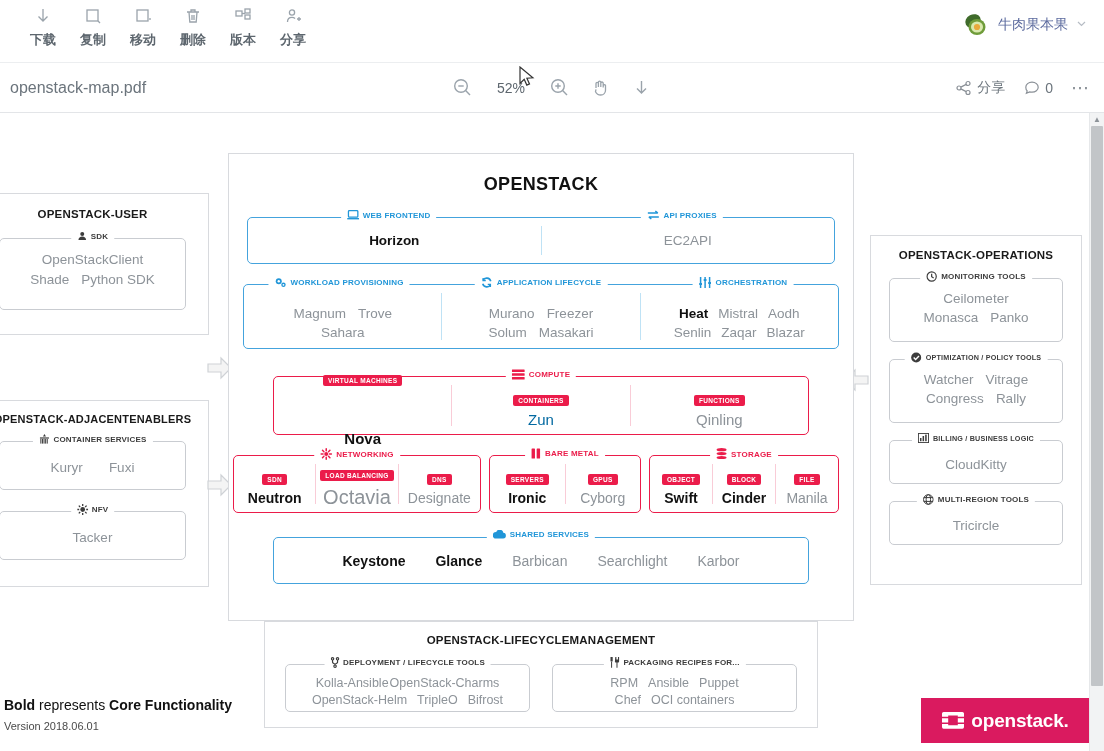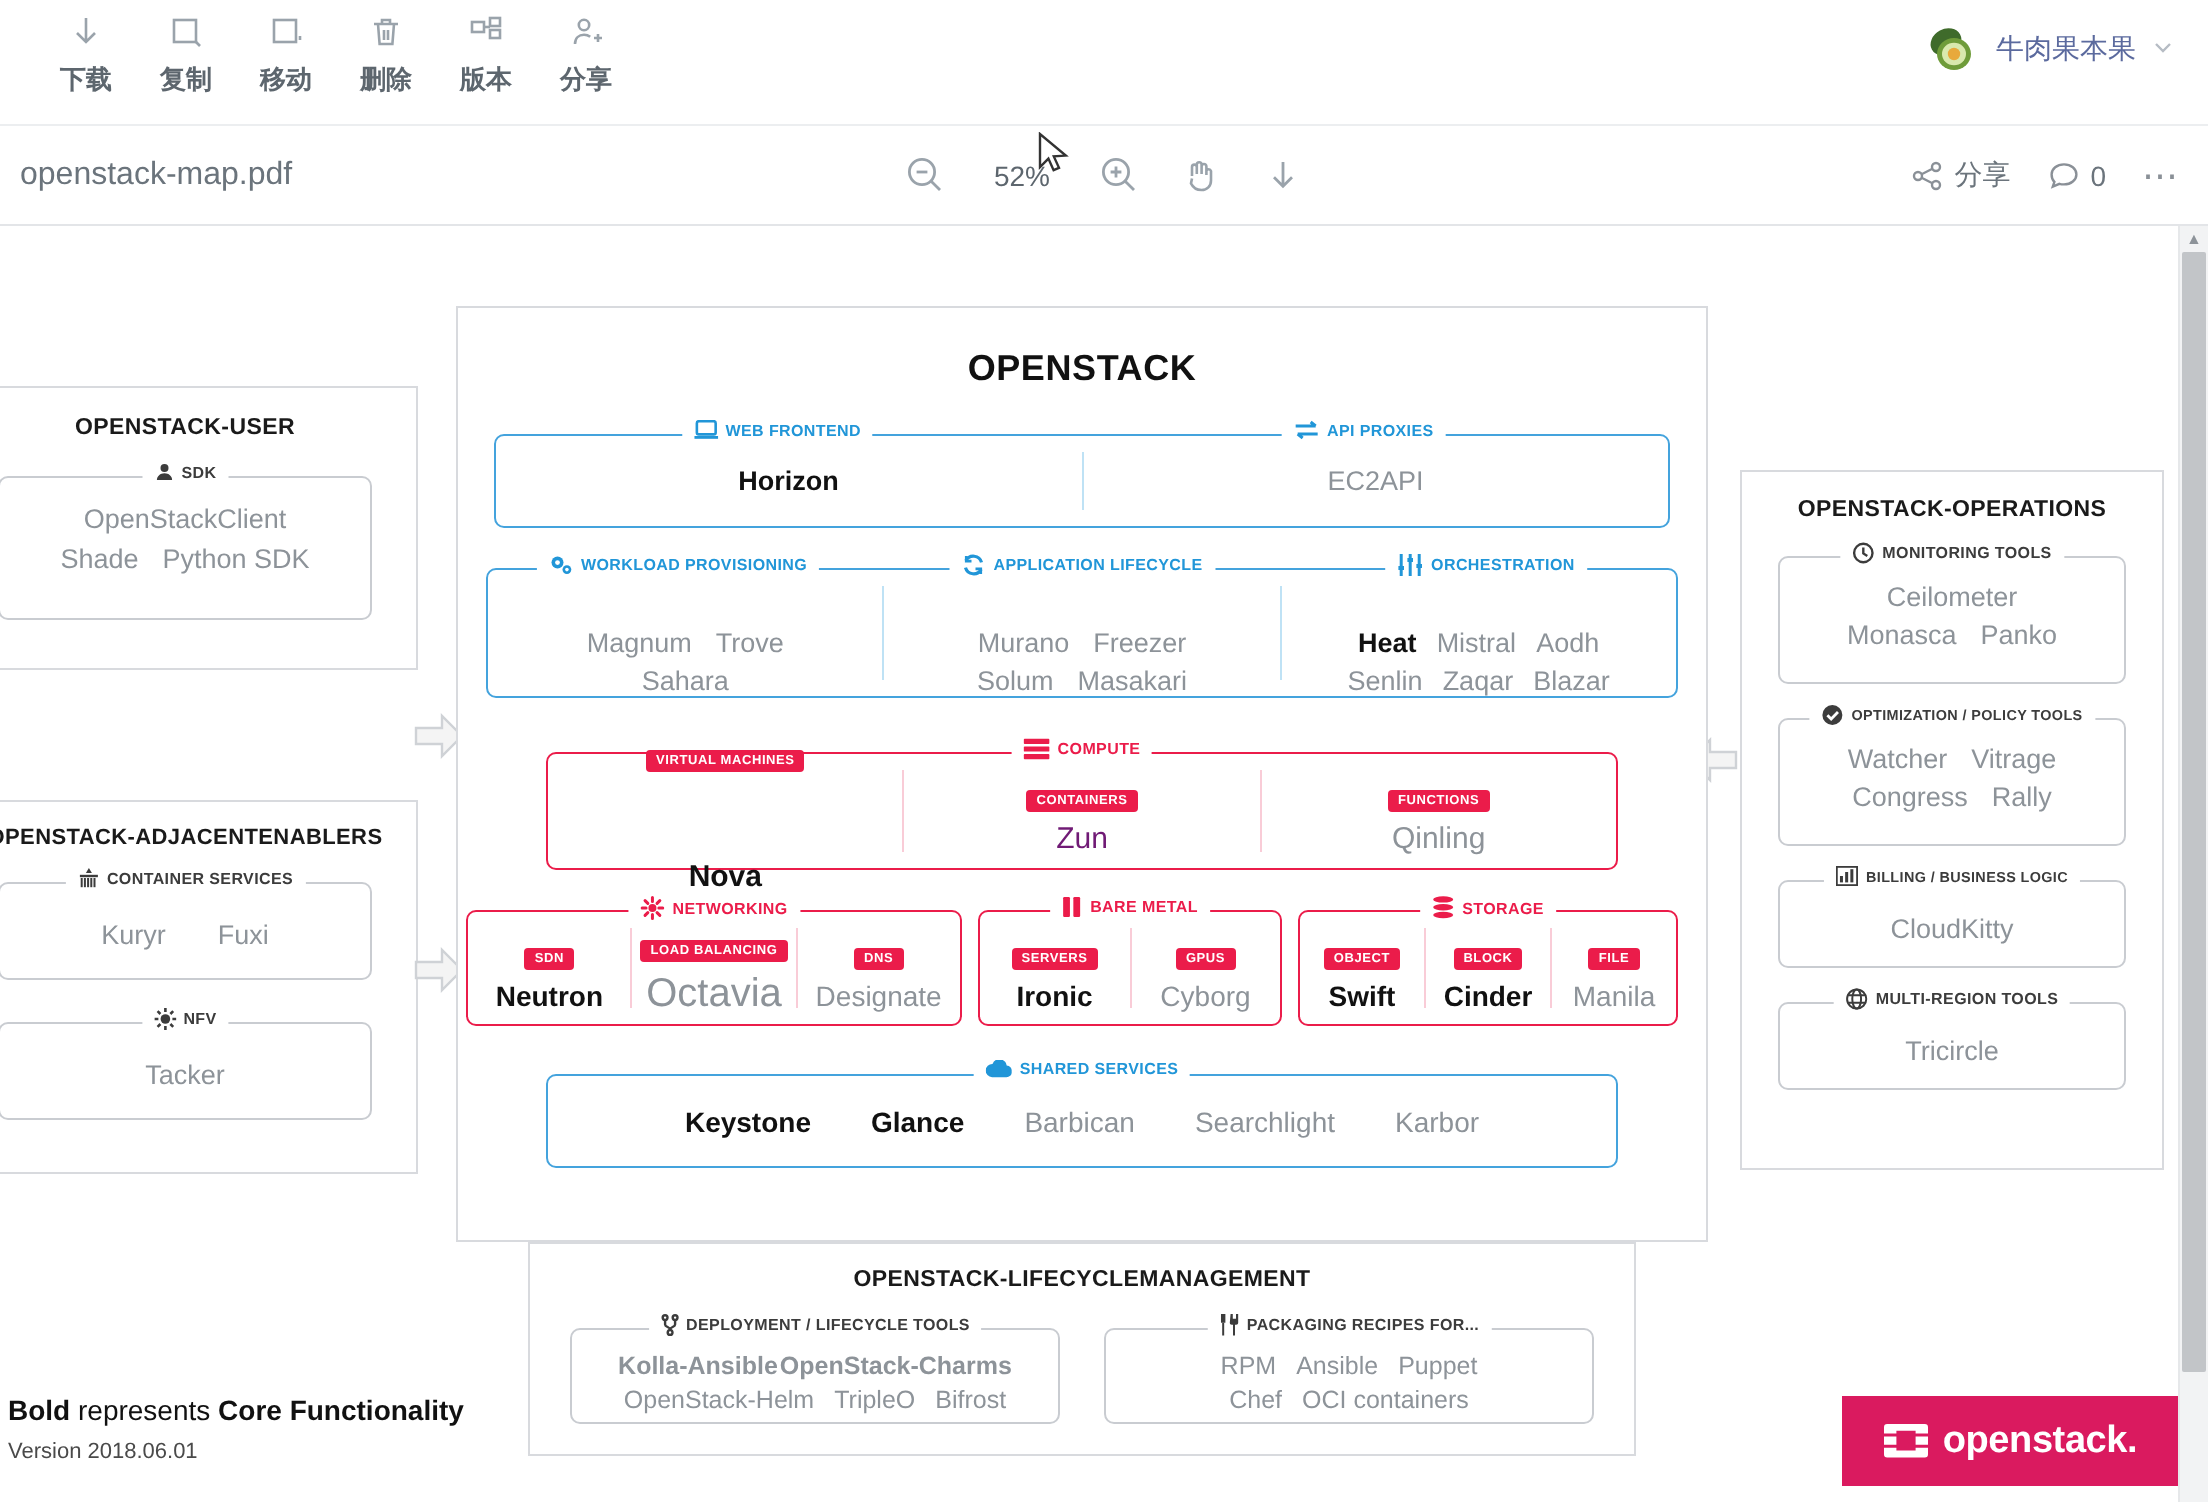--- a/index.html
+++ b/index.html
@@ -44,21 +44,21 @@
   .fset.red{border-color:#e8征;}
   .fset.red{border-color:#eb1c4a;}
   .legend{position:absolute;top:-8px;left:50%;transform:translateX(-50%);
     background:#fff;padding:0 6px;display:flex;align-items:center;gap:4px;white-space:nowrap;}
   .legend .ltx{font-size:8px;font-weight:bold;letter-spacing:.2px;}
   .legend.grey .ltx{color:#3c3c3c;}
   .legend.blue .ltx{color:#2196d8;}
   .legend.red .ltx{color:#eb1c4a;}
   .svc-row{display:flex;align-items:center;justify-content:center;gap:12px;}
   .svc{font-size:13.5px;color:#8d9399;white-space:nowrap;}
-  .svc.dark{color:#701a75;text-align:right;}
+  .svc.dark{color:#0369a1;text-align:right;}
   .svc.bold{color:#111;font-weight:bold;}
   .cell{flex:1;display:flex;flex-direction:column;align-items:center;justify-content:center;}
   .vdiv{width:1px;align-self:stretch;margin:8px 0;}
   .vdiv.blue{background:#bfe2f5;}
   .vdiv.red{background:#f9ccd7;}
   .badge{display:inline-block;background:#eb1c4a;color:#fff;font-size:6.5px;font-weight:bold;
     letter-spacing:.3px;padding:2px 5px;border-radius:2px;margin-bottom:5px;}
   .arrow{position:absolute;}
   .fnote-bold{position:absolute;font-size:14px;color:#111;}
   .fnote-ver{position:absolute;font-size:11px;color:#4a4a4a;}
@@ -308,21 +308,21 @@
         </div>
         <div class="cell">
           <span class="svc bold">Horizon</span>
         </div>
         <div class="vdiv blue"></div>
         <div class="cell">
           <span class="svc">EC2API</span>
         </div>
       </div>
 
-      <div class="fset blue" style="margin:20px 14px 0 14px;height:63px;display:flex;align-items:flex-end;">
+      <div class="fset blue" style="margin:20px 14px 0 14px;height:63px;display:flex;">
         <div class="legend blue" style="left:16%;">
           <svg width="12" height="11" viewBox="0 0 12 11" fill="#2196d8">
               <circle cx="4.3" cy="4.3" r="3"></circle>
               <circle cx="4.3" cy="4.3" r="1.2" fill="#fff"></circle>
               <circle cx="9" cy="7.8" r="2.2"></circle>
               <circle cx="9" cy="7.8" r="0.9" fill="#fff"></circle>
             </svg>
           <span class="ltx">WORKLOAD PROVISIONING</span>
         </div>
         <div class="legend blue" style="left:50%;">
@@ -574,21 +574,21 @@
           <div class="legend grey">
             <svg width="9" height="11" viewBox="0 0 9 11" fill="none" stroke="#3c3c3c" stroke-width="1.2">
                 <circle cx="2" cy="1.8" r="1.2"></circle>
                 <circle cx="7" cy="1.8" r="1.2"></circle>
                 <circle cx="4.5" cy="9.2" r="1.2"></circle>
                 <path d="M2 3v2.2c0 1.3 2.5 1.3 2.5 2.6M7 3v2.2C7 6.5 4.5 6.5 4.5 7.8"></path>
               </svg>
             <span class="ltx">DEPLOYMENT / LIFECYCLE TOOLS</span>
           </div>
           <div style="padding-top:11px;">
-            <div class="svc-row" style="gap:1px;font-weight:bold;">
+            <div class="svc-row" style="gap:1px;">
               <span class="svc" style="font-size:12.5px;">Kolla-Ansible</span>
               <span class="svc" style="font-size:12.5px;">OpenStack-Charms</span>
             </div>
             <div class="svc-row" style="gap:10px;margin-top:3px;">
               <span class="svc" style="font-size:12.5px;">OpenStack-Helm</span>
               <span class="svc" style="font-size:12.5px;">TripleO</span>
               <span class="svc" style="font-size:12.5px;">Bifrost</span>
             </div>
           </div>
         </div>

